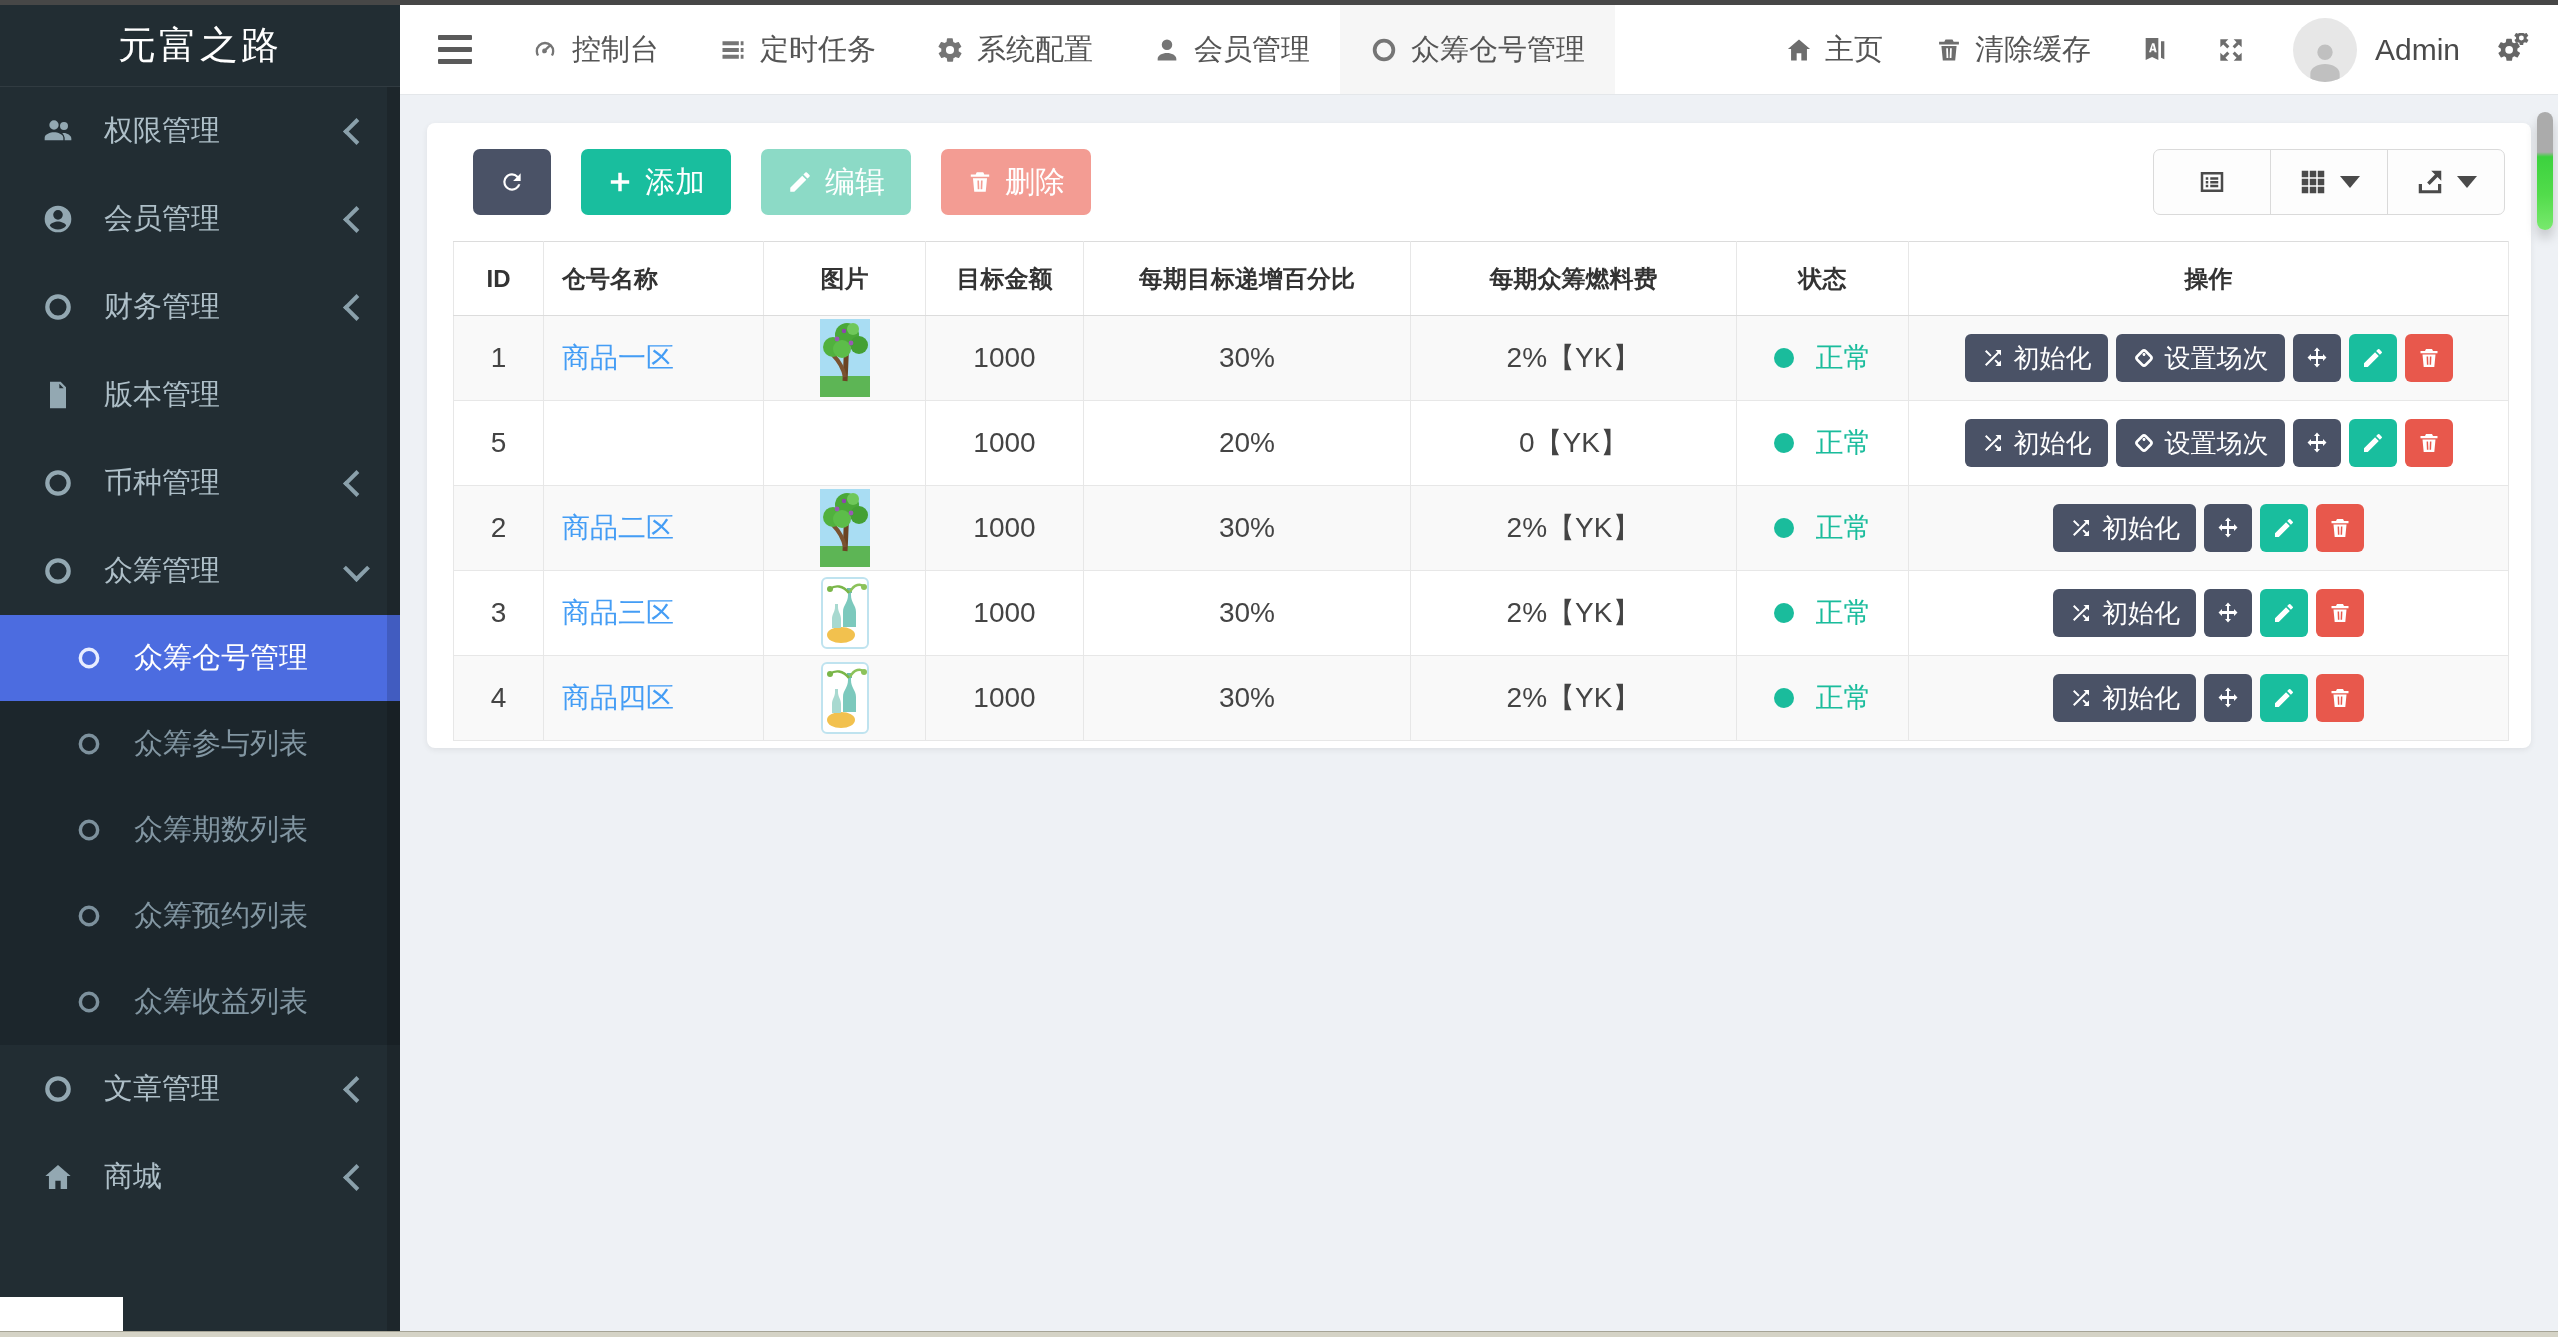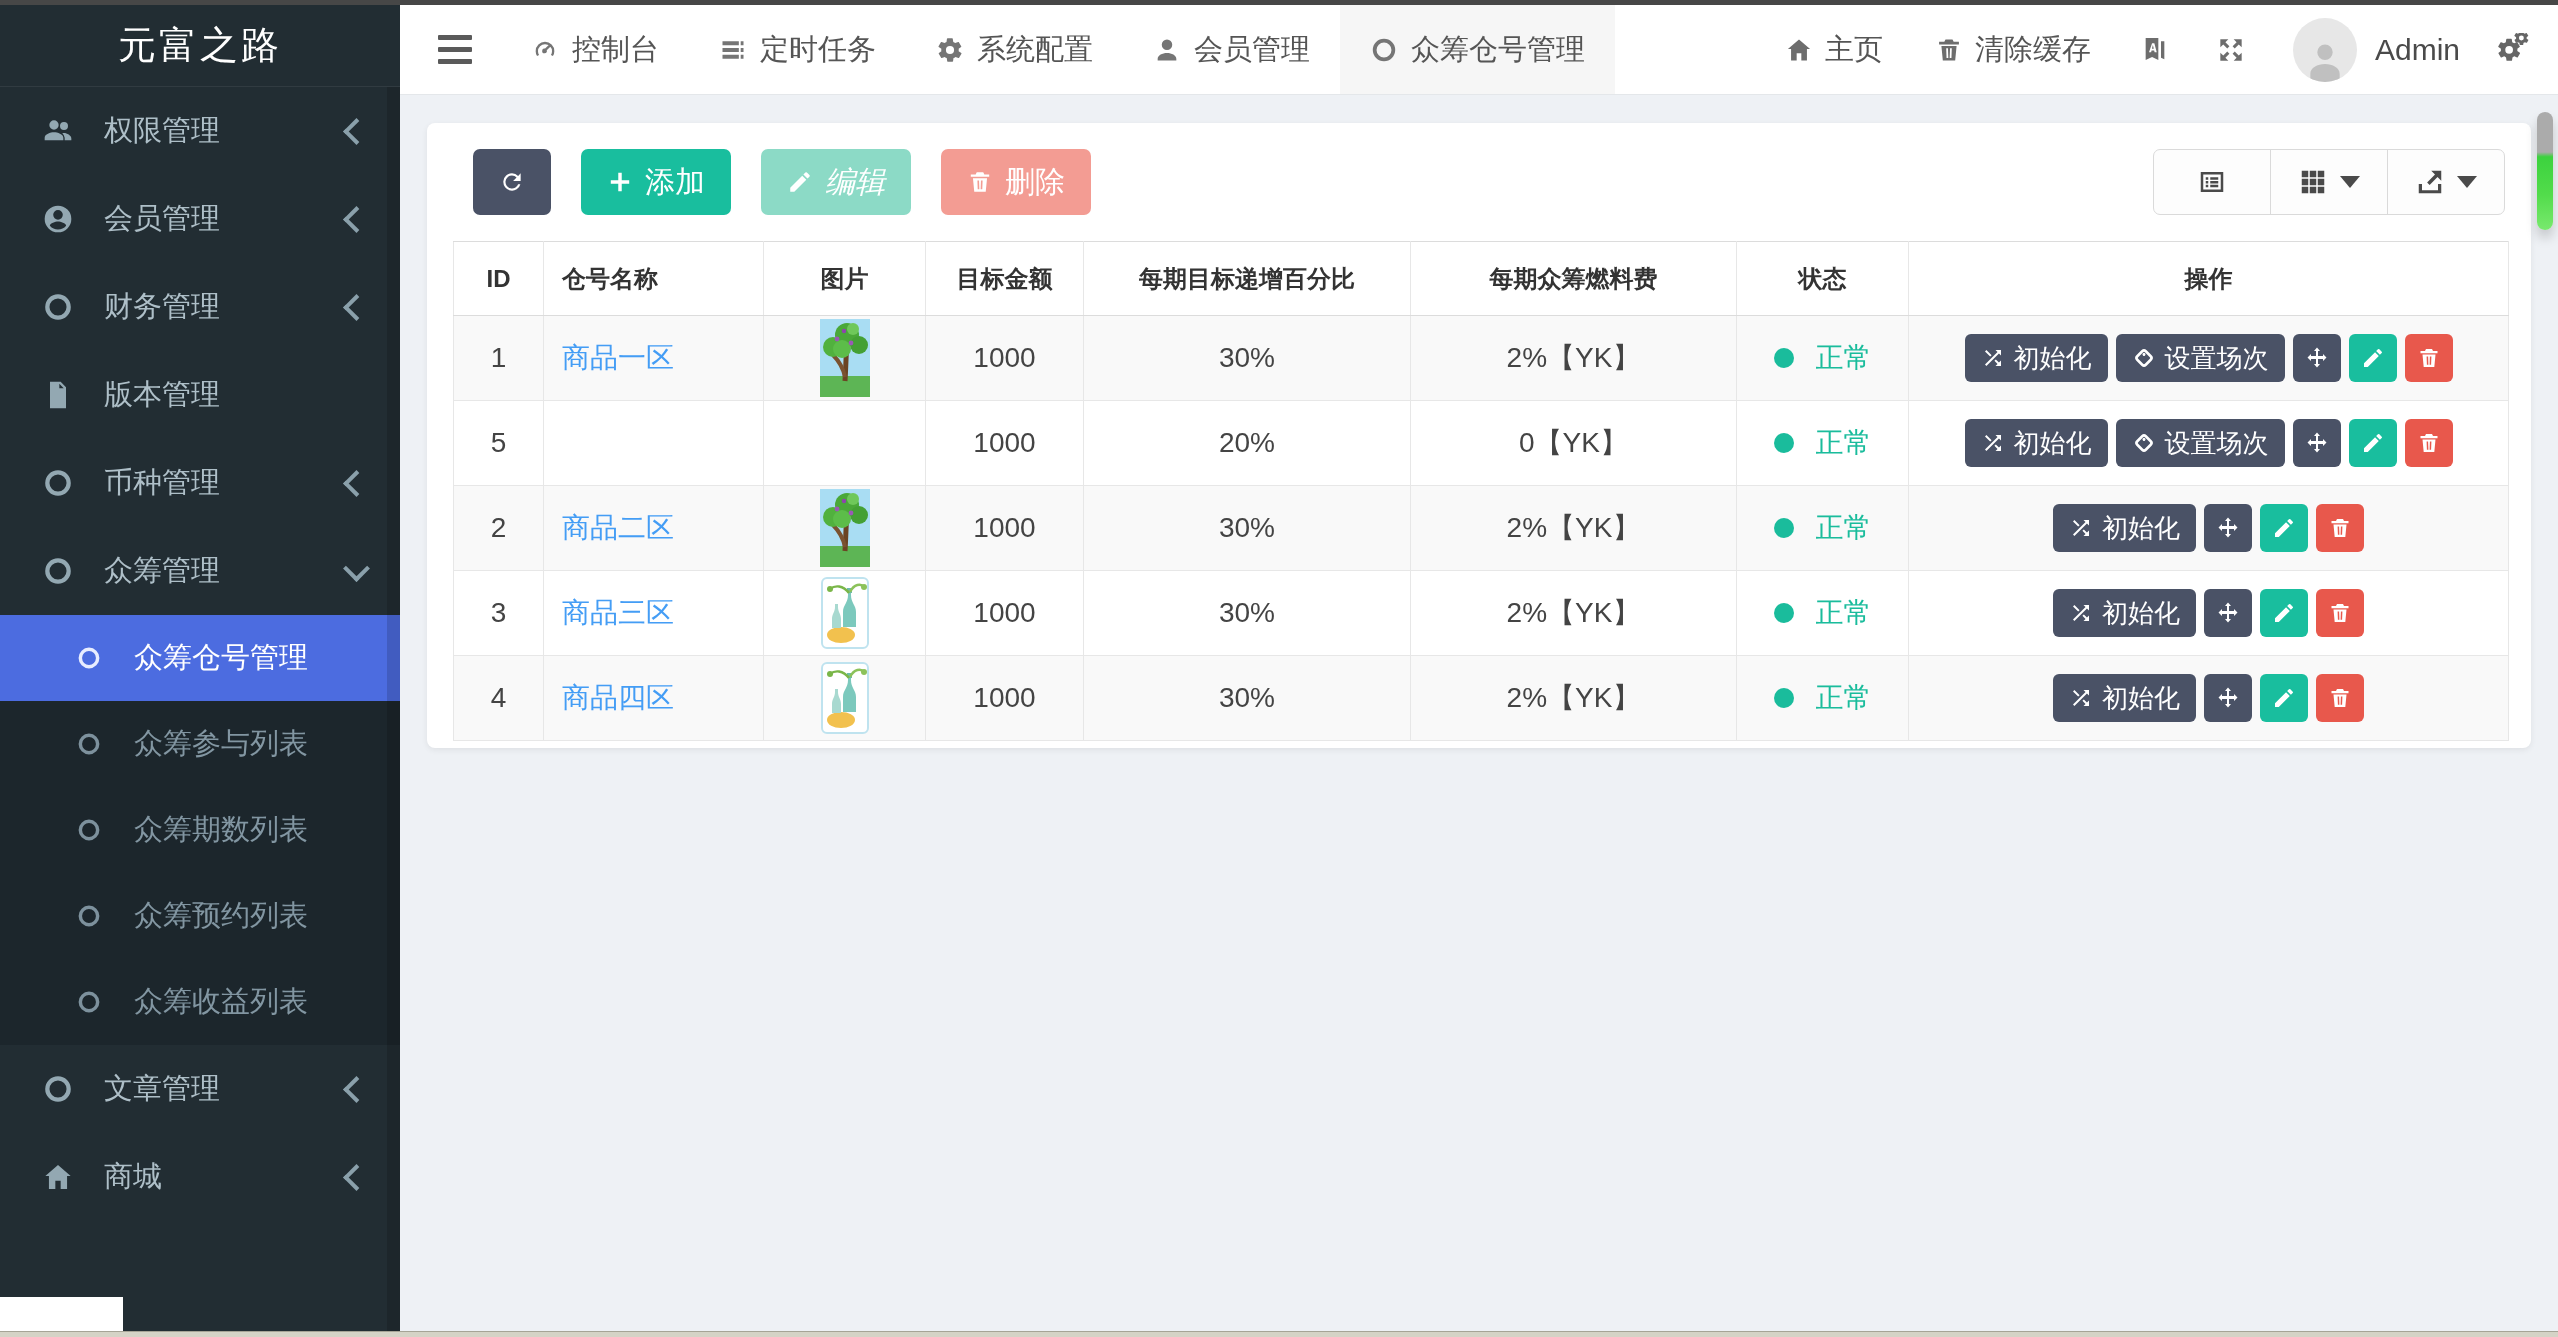--- a/index.html
+++ b/index.html
@@ -53,21 +53,21 @@
   
   .content{flex:1;position:relative;padding:28px 27px;box-sizing:border-box;}
   .card{background:#fff;border-radius:8px;box-shadow:0 2px 6px rgba(0,0,0,.07);
         height:625px;box-sizing:border-box;padding:26px;}
   .toolbar{display:flex;align-items:center;margin-bottom:26px;}
   .btn{height:66px;border:none;border-radius:7px;display:inline-flex;align-items:center;justify-content:center;
        gap:12px;padding:0 26px;color:#fff;font-size:30px;margin-right:10px;cursor:pointer;font-family:inherit;margin-left:20px;}
   .btn.icon-only{width:78px;padding:0;}
   .btn-dark{background:#4a5266;}
   .btn-success{background:#19be9e;}
-  .btn-success-dis{background:#8cdac6;cursor:default;font-style:italic;}
+  .btn-success-dis{background:#8cdac6;cursor:default;}
   .btn-danger-dis{background:#f39c93;cursor:default;}
   .view-group{margin-left:auto;display:flex;border:1px solid #dadada;border-radius:7px;overflow:hidden;background:#fdfdfd;}
   .vbtn{height:64px;min-width:76px;padding:0 20px;display:flex;align-items:center;justify-content:center;gap:12px;
         color:#4a4a4a;cursor:pointer;border-left:1px solid #dadada;background:transparent;}
   .vbtn:first-child{border-left:none;}
   .caret{width:0;height:0;border-left:10px solid transparent;border-right:10px solid transparent;border-top:12px solid #4a4a4a;}
 
   
   table.grid{width:100%;border-collapse:collapse;table-layout:fixed;font-size:28px;color:#444;}
   table.grid th,table.grid td{border:1px solid #e7e7e7;text-align:center;vertical-align:middle;overflow:hidden;}

